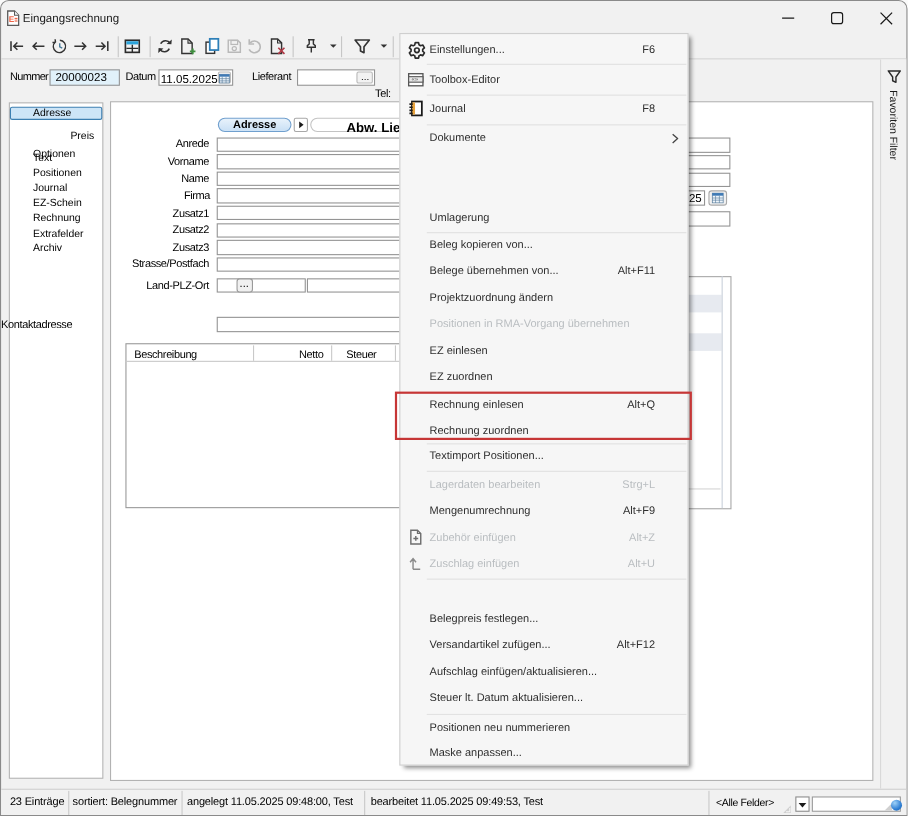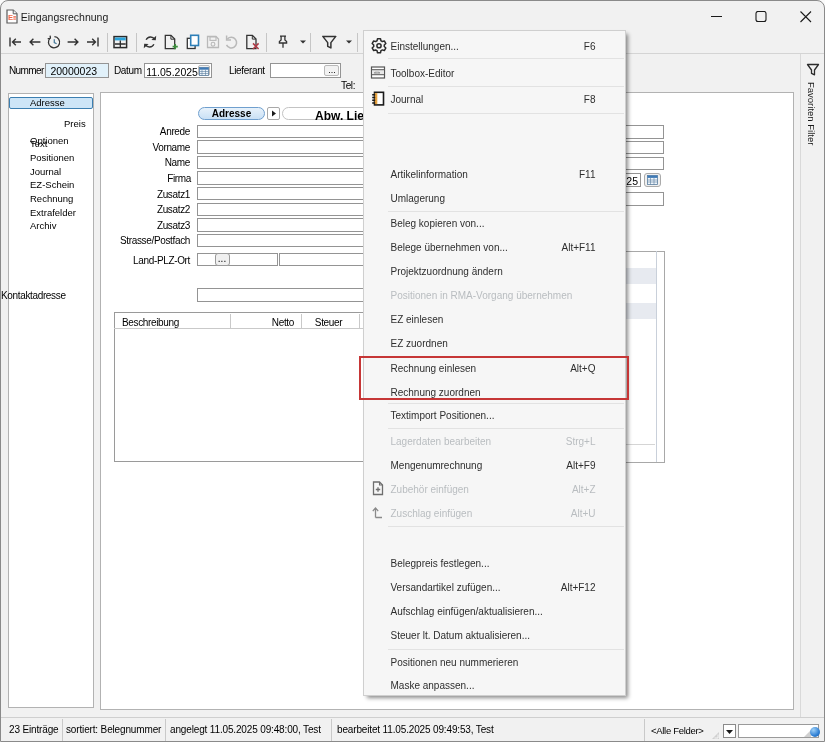--- a/index.html
+++ b/index.html
@@ -300,23 +300,27 @@
         <span class="ic">
           <svg width="18" height="17" viewBox="0 0 18 17">
             <rect x="4.5" y="1.8" width="9" height="12.6" fill="#fff" stroke="#1a1a1a" stroke-width="1.6"></rect>
             <rect x="4.7" y="2.6" width="2.6" height="11" fill="#e8a33d"></rect>
             <path d="M2.2 4.2 h3 M2.2 7 h3 M2.2 9.8 h3 M2.2 12.6 h3" stroke="#1a1a1a" stroke-width="1.5"></path>
           </svg>
         </span>
         <span class="t">Journal</span>
         <span class="s">F8</span>
       </div>
-<div class="mi" style="top:130.5px;">
-        <span class="t">Artikelinformation</span>
-        <span class="s">F11</span>
+<div class="mi" style="top:83.0px;">
+        <span class="t">Dokumente</span>
+        <span class="a">
+          <svg width="7" height="11" viewBox="0 0 7 11">
+            <path d="M1.5 1.5 L6 5.5 L1.5 9.5" stroke="#444" stroke-width="1.2" fill="none"></path>
+          </svg>
+        </span>
       </div>
 <div class="mi" style="top:154.5px;">
         <span class="t">Umlagerung</span>
       </div>
 <div class="mi" style="top:180.0px;">
         <span class="t">Beleg kopieren von...</span>
       </div>
 <div class="mi" style="top:204.0px;">
         <span class="t">Belege übernehmen von...</span>
         <span class="s">Alt+F11</span>

